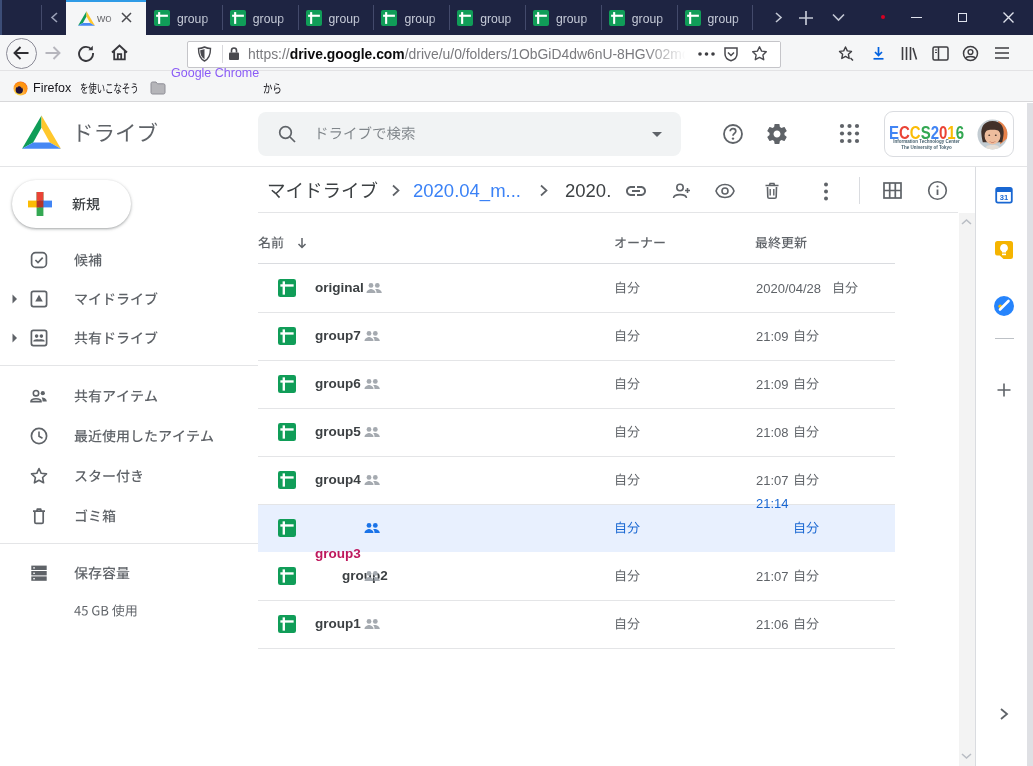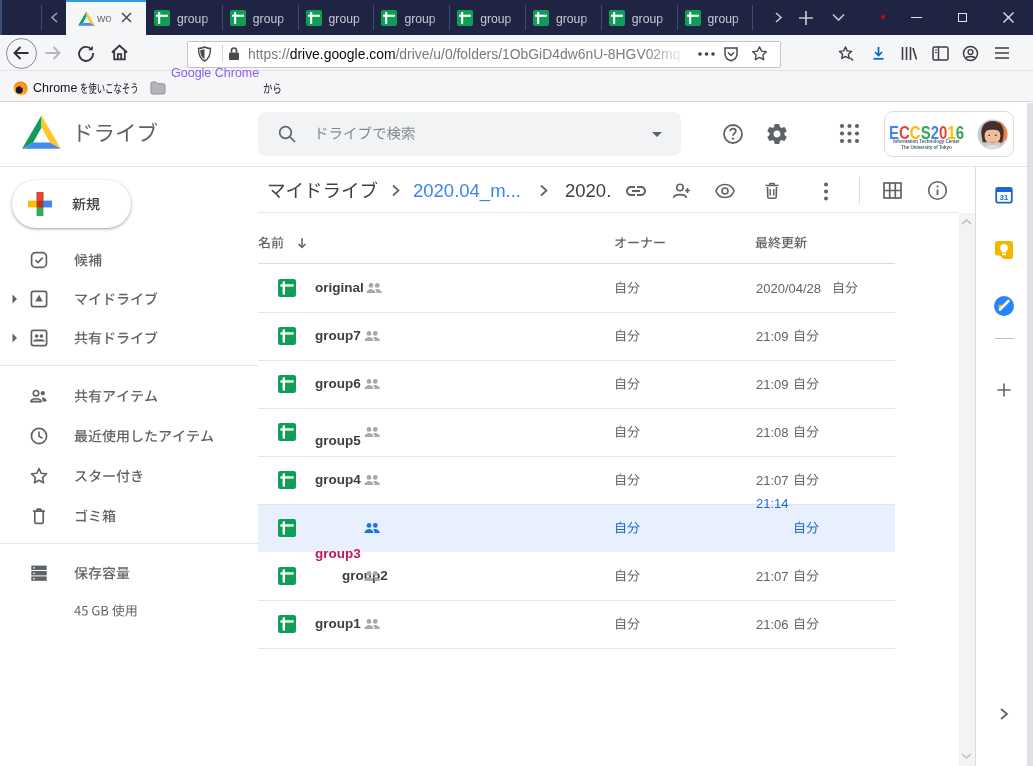--- a/index.html
+++ b/index.html
@@ -119,21 +119,21 @@
 <div style="position:absolute;left:187.0px;top:40.5px;width:594.0px;height:27.0px;background:#fff;border:1px solid #c5c5c9;border-radius:2px"></div>
 <svg style="position:absolute;left:197.0px;top:46.0px" width="15.0" height="16.0" viewBox="0 0 15 16" fill="none">
     <path d="M7.5 1 C5 2.2 3 2.5 1.5 2.5 C1.5 8 2.5 12.5 7.5 15 C12.5 12.5 13.5 8 13.5 2.5 C12 2.5 10 2.2 7.5 1 Z" stroke="#4a4a4f" stroke-width="1.4"></path>
     <path d="M7.5 3 C5.8 3.8 4.5 4.1 3.2 4.2 C3.3 8 4.2 11.2 7.5 13.2 Z" fill="#4a4a4f" stroke="none"></path>
   </svg>
 <div style="position:absolute;left:222.0px;top:45.0px;width:1.0px;height:18.0px;background:#d7d7db"></div>
 <svg style="position:absolute;left:227.0px;top:46.0px" width="14.0" height="15.0" viewBox="0 0 14 15" fill="none">
     <rect x="2" y="6.5" width="10" height="7.5" rx="1" fill="#4a4a4f"></rect>
     <path d="M4.5 6.5 V4.5 A2.5 2.5 0 0 1 9.5 4.5 V6.5" stroke="#4a4a4f" stroke-width="1.6"></path>
   </svg>
-<div style="position:absolute;left:248.0px;top:46.0px;font:400 13.9px 'Liberation Sans', sans-serif;color:#7a7a7e;white-space:pre;">https://<b style="color:#0c0c0d;font-weight:400">drive.<span>google.com</span></b>/drive/u/0/folders/1ObGiD4dw6nU-8HGV02mq</div>
+<div style="position:absolute;left:248.0px;top:46.0px;font:400 13.9px 'Liberation Sans', sans-serif;color:#7a7a7e;white-space:pre;">https://<b style="color:#0c0c0d;font-weight:700">drive.<span>google.com</span></b>/drive/u/0/folders/1ObGiD4dw6nU-8HGV02mq</div>
 <div style="position:absolute;left:688.0px;top:42.0px;width:92.0px;height:24.0px;background:#fff"></div>
 <div style="position:absolute;left:645.0px;top:42.0px;width:45.0px;height:24.0px;background:linear-gradient(90deg,rgba(255,255,255,0),#fff 90%)"></div>
 <svg style="position:absolute;left:697.0px;top:51.0px" width="20.0" height="6.0" viewBox="0 0 20 6" fill="none">
     <circle cx="3" cy="3" r="1.8" fill="#3e3e42"></circle>
     <circle cx="9.5" cy="3" r="1.8" fill="#3e3e42"></circle>
     <circle cx="16" cy="3" r="1.8" fill="#3e3e42"></circle>
   </svg>
 <svg style="position:absolute;left:723.0px;top:46.0px" width="16.0" height="16.0" viewBox="0 0 16 16" fill="none">
     <path d="M2 2 H14 V8 C14 11.5 11 13.8 8 14.8 C5 13.8 2 11.5 2 8 Z" stroke="#4a4a4f" stroke-width="1.5"></path>
     <path d="M5 6.5 L8 9.5 L11 6.5" stroke="#4a4a4f" stroke-width="1.5"></path>
@@ -172,21 +172,21 @@
       <radialGradient id="ffg" cx="0.3" cy="0.85" r="1.1">
         <stop offset="0" stop-color="#ffe847"></stop>
         <stop offset="0.45" stop-color="#ffa436"></stop>
         <stop offset="1" stop-color="#e2321b"></stop>
       </radialGradient>
     </defs>
     <circle cx="8" cy="8" r="7.5" fill="url(#ffg)"></circle>
     <circle cx="6.7" cy="9.6" r="3.9" fill="#20123a"></circle>
     <path d="M2 5 C4 0.8 9 0.2 12 2.5 C14.5 4.4 15.5 7 15 10 C14.6 12 13.5 13.5 12 14.5 C14 12 14 9 12.5 7.5 C13 9 12.5 10.2 12 10.8 C12.3 8.3 11 6.2 9.5 5.5 C10.2 6.8 10 8 9.8 8.5 C9 6.5 7 5.8 7.2 3.8 C5.8 4.2 5 5.5 5 7 C4 6.5 3.8 5.8 3.9 4.8 C3 5.6 2.3 6.8 2.2 8 C1.8 7 1.8 6 2 5Z" fill="#ff980e" opacity="0.95"></path>
   </svg>
-<div style="position:absolute;left:33.0px;top:81.0px;font:400 12.5px 'Liberation Sans', sans-serif;color:#15141a;white-space:pre;">Chrome </div>
+<div style="position:absolute;left:33.0px;top:81.0px;font:400 12.5px 'Liberation Sans', sans-serif;color:#15141a;white-space:pre;">Firefox </div>
 <svg style="position:absolute;left:80.0px;top:81.5px;overflow:visible" width="58.6" height="14.5" viewBox="0 -880 7000 1160" preserveAspectRatio="none">
     <path fill="#15141a" d="M460 -791Q454 -761 444 -721Q435 -680 414 -629Q396 -584 369 -536Q343 -488 313 -449Q332 -461 356 -469Q380 -478 405 -482Q431 -486 452 -486Q510 -486 550 -454Q590 -421 590 -359Q590 -340 590 -311Q590 -281 591 -249Q591 -216 592 -185Q593 -154 593 -131H516Q517 -151 518 -178Q519 -205 519 -235Q520 -265 520 -292Q519 -319 519 -338Q519 -382 492 -403Q466 -423 426 -423Q379 -423 333 -402Q288 -382 254 -350Q232 -329 210 -303Q189 -276 163 -246L95 -296Q167 -366 215 -427Q263 -488 293 -540Q323 -593 340 -635Q356 -677 366 -719Q376 -762 378 -798ZM118 -683Q158 -678 205 -675Q252 -672 287 -672Q354 -672 431 -675Q508 -679 587 -686Q665 -693 736 -706L735 -632Q683 -623 624 -618Q565 -612 504 -608Q443 -605 387 -603Q330 -602 282 -602Q261 -602 233 -602Q206 -603 176 -604Q146 -606 118 -608ZM882 -441Q869 -438 854 -432Q838 -427 823 -421Q807 -415 793 -409Q741 -389 672 -360Q603 -331 531 -293Q481 -268 443 -240Q405 -213 383 -184Q361 -154 361 -119Q361 -90 375 -72Q388 -54 413 -45Q438 -35 470 -32Q503 -29 542 -29Q600 -29 675 -35Q749 -42 815 -53L813 27Q775 32 728 36Q680 40 631 42Q583 45 539 45Q468 45 409 32Q351 19 316 -14Q281 -47 281 -108Q281 -153 302 -191Q323 -228 358 -259Q394 -290 437 -316Q480 -343 525 -365Q573 -391 615 -410Q658 -429 696 -445Q734 -461 767 -477Q789 -487 809 -496Q829 -505 849 -516Z M1321 -729H1962V-660H1321ZM1420 -499V-349H1857V-499ZM1350 -562H1929V-285H1350ZM1413 -265Q1460 -186 1541 -129Q1623 -72 1732 -36Q1842 0 1972 14Q1964 22 1955 34Q1946 46 1939 58Q1932 71 1927 82Q1794 62 1683 21Q1572 -21 1488 -87Q1404 -152 1350 -244ZM1599 -836H1672V-394Q1672 -336 1666 -279Q1660 -222 1641 -169Q1622 -116 1584 -69Q1546 -22 1485 17Q1423 56 1330 83Q1325 75 1317 63Q1309 52 1301 40Q1293 28 1284 21Q1374 -2 1432 -35Q1490 -68 1524 -109Q1557 -151 1573 -197Q1589 -244 1594 -294Q1599 -344 1599 -394ZM1278 -842 1348 -820Q1314 -736 1269 -654Q1223 -572 1171 -500Q1118 -428 1063 -372Q1059 -381 1052 -395Q1044 -409 1036 -423Q1028 -437 1021 -446Q1071 -494 1119 -558Q1167 -621 1208 -694Q1249 -766 1278 -842ZM1173 -581 1243 -652 1245 -651V84H1173Z M2223 -698Q2221 -686 2219 -668Q2218 -650 2216 -632Q2215 -614 2215 -601Q2214 -570 2215 -530Q2215 -491 2217 -448Q2218 -406 2222 -364Q2230 -281 2249 -218Q2268 -156 2295 -121Q2323 -86 2358 -86Q2377 -86 2395 -104Q2413 -121 2429 -150Q2446 -180 2459 -216Q2473 -253 2482 -290L2545 -219Q2515 -134 2484 -84Q2454 -35 2422 -13Q2391 9 2357 9Q2310 9 2266 -25Q2222 -60 2190 -137Q2158 -215 2144 -344Q2139 -388 2137 -439Q2134 -490 2134 -536Q2133 -582 2133 -611Q2133 -628 2132 -655Q2131 -682 2126 -700ZM2744 -670Q2771 -636 2795 -590Q2820 -545 2840 -494Q2861 -442 2877 -387Q2894 -332 2905 -278Q2915 -223 2920 -173L2840 -140Q2834 -208 2819 -279Q2804 -349 2782 -416Q2760 -482 2731 -541Q2702 -600 2666 -643Z M3235 -702Q3289 -695 3357 -692Q3424 -689 3499 -689Q3547 -689 3596 -691Q3644 -693 3688 -697Q3733 -700 3769 -703V-621Q3735 -619 3690 -616Q3645 -613 3595 -611Q3546 -609 3499 -609Q3424 -609 3359 -612Q3294 -616 3235 -620ZM3275 -299Q3265 -269 3260 -241Q3254 -213 3254 -185Q3254 -128 3313 -92Q3372 -56 3492 -56Q3561 -56 3625 -61Q3689 -66 3743 -75Q3796 -84 3834 -96L3835 -10Q3799 0 3747 8Q3694 16 3630 20Q3566 25 3494 25Q3393 25 3321 3Q3249 -19 3211 -62Q3173 -105 3173 -168Q3173 -207 3180 -242Q3187 -277 3194 -307Z M4097 -631Q4125 -627 4156 -626Q4187 -624 4219 -624Q4274 -624 4332 -629Q4391 -634 4451 -646Q4511 -657 4569 -676L4571 -601Q4522 -588 4464 -577Q4405 -566 4343 -560Q4280 -553 4219 -553Q4192 -553 4161 -554Q4131 -554 4102 -556ZM4451 -794Q4445 -770 4436 -733Q4427 -696 4416 -655Q4406 -615 4394 -579Q4370 -507 4333 -427Q4296 -348 4254 -273Q4212 -198 4171 -142L4094 -182Q4127 -221 4160 -271Q4194 -321 4223 -376Q4253 -431 4277 -484Q4301 -537 4317 -581Q4333 -629 4347 -689Q4361 -750 4363 -802ZM4687 -485Q4686 -454 4685 -429Q4685 -405 4686 -377Q4687 -353 4688 -315Q4690 -278 4692 -237Q4694 -195 4695 -157Q4697 -119 4697 -94Q4697 -54 4679 -21Q4661 12 4623 31Q4584 51 4522 51Q4467 51 4422 35Q4377 20 4350 -12Q4322 -44 4322 -93Q4322 -140 4349 -173Q4375 -207 4420 -225Q4466 -243 4522 -243Q4606 -243 4677 -220Q4747 -196 4803 -160Q4860 -124 4901 -89L4858 -21Q4829 -47 4794 -75Q4758 -103 4715 -126Q4672 -150 4623 -165Q4574 -180 4519 -180Q4464 -180 4430 -157Q4396 -134 4396 -100Q4396 -65 4425 -43Q4454 -21 4512 -21Q4554 -21 4578 -34Q4602 -48 4613 -70Q4623 -93 4623 -120Q4623 -148 4621 -193Q4620 -238 4617 -289Q4615 -341 4613 -393Q4610 -444 4609 -485ZM4887 -458Q4860 -482 4819 -508Q4778 -534 4735 -557Q4691 -581 4658 -596L4699 -657Q4726 -645 4759 -628Q4792 -611 4825 -592Q4858 -573 4886 -556Q4915 -538 4932 -524Z M5262 -747Q5280 -745 5299 -744Q5318 -743 5341 -743Q5355 -743 5384 -744Q5414 -745 5452 -747Q5489 -748 5528 -750Q5567 -752 5600 -755Q5632 -757 5649 -759Q5667 -761 5681 -763Q5694 -766 5703 -768L5754 -711Q5744 -705 5727 -694Q5711 -683 5700 -674Q5678 -655 5648 -631Q5619 -606 5586 -579Q5553 -551 5520 -524Q5486 -496 5456 -472Q5426 -447 5401 -428Q5477 -436 5560 -443Q5643 -449 5724 -453Q5805 -457 5877 -457L5877 -383Q5804 -387 5736 -386Q5668 -385 5623 -379Q5587 -373 5553 -356Q5518 -339 5491 -313Q5463 -288 5447 -256Q5431 -224 5431 -188Q5431 -138 5455 -108Q5479 -78 5519 -63Q5558 -48 5603 -41Q5648 -35 5684 -36Q5720 -36 5747 -38L5730 43Q5547 51 5450 -5Q5353 -61 5353 -176Q5353 -219 5371 -256Q5390 -294 5417 -322Q5444 -350 5469 -365Q5390 -359 5294 -347Q5199 -336 5109 -321L5102 -396Q5142 -401 5189 -406Q5237 -412 5275 -416Q5315 -444 5363 -482Q5410 -519 5457 -558Q5503 -598 5542 -631Q5581 -665 5605 -686Q5592 -685 5565 -684Q5539 -682 5506 -681Q5473 -679 5441 -677Q5408 -676 5382 -674Q5356 -673 5342 -672Q5323 -671 5303 -669Q5282 -666 5266 -665Z M6720 -333Q6720 -375 6699 -407Q6677 -440 6639 -458Q6600 -477 6549 -477Q6491 -477 6440 -468Q6389 -459 6347 -447Q6306 -435 6276 -427Q6253 -420 6231 -412Q6210 -404 6192 -396L6166 -489Q6187 -491 6212 -495Q6236 -499 6258 -504Q6294 -512 6341 -523Q6389 -534 6444 -543Q6500 -552 6557 -552Q6628 -552 6684 -526Q6740 -500 6773 -451Q6805 -401 6805 -330Q6805 -248 6771 -185Q6737 -121 6675 -74Q6614 -28 6531 3Q6448 34 6351 48L6306 -28Q6396 -39 6472 -63Q6548 -88 6604 -125Q6659 -162 6690 -214Q6720 -266 6720 -333ZM6300 -783Q6341 -774 6399 -766Q6456 -758 6517 -751Q6579 -745 6633 -741Q6688 -737 6725 -737L6713 -660Q6671 -663 6616 -667Q6560 -672 6501 -679Q6441 -685 6385 -693Q6330 -700 6287 -707Z"></path>
   </svg>
 <svg style="position:absolute;left:150.0px;top:81.0px" width="16.0" height="14.0" viewBox="0 0 16 14" fill="none">
     <path d="M1 2.5 C1 1.7 1.6 1 2.4 1 H6 L7.5 2.8 H13.6 C14.4 2.8 15 3.4 15 4.2 V11.6 C15 12.4 14.4 13 13.6 13 H2.4 C1.6 13 1 12.4 1 11.6 Z" fill="#b5b5b9" stroke="#8e8e96" stroke-width="1"></path>
   </svg>
 <div style="position:absolute;left:171.0px;top:66px;font:400 12.5px 'Liberation Sans', sans-serif;color:#8b5cf6;white-space:pre;">Google Chrome </div>
 <svg style="position:absolute;left:263.0px;top:81.5px;overflow:visible" width="18.8" height="14.5" viewBox="0 -880 2000 1160" preserveAspectRatio="none">
     <path fill="#15141a" d="M438 -780Q435 -767 432 -751Q429 -736 426 -721Q423 -703 417 -672Q412 -641 406 -607Q400 -572 392 -541Q382 -498 367 -445Q352 -391 333 -331Q314 -271 290 -208Q266 -146 237 -85Q208 -23 174 31L92 -1Q127 -47 156 -104Q186 -161 211 -222Q236 -284 256 -344Q277 -404 291 -455Q305 -506 313 -543Q327 -603 336 -668Q345 -732 345 -790ZM782 -674Q806 -643 832 -597Q859 -551 884 -499Q910 -447 931 -399Q952 -351 965 -316L887 -279Q876 -317 857 -367Q838 -416 813 -468Q789 -519 762 -565Q736 -610 709 -641ZM78 -561Q101 -559 122 -560Q143 -560 167 -561Q190 -562 225 -564Q260 -567 301 -570Q343 -573 383 -577Q424 -580 458 -583Q493 -585 513 -585Q558 -585 594 -571Q631 -557 653 -520Q675 -483 675 -416Q675 -357 669 -288Q664 -220 651 -158Q638 -96 617 -55Q594 -4 557 12Q520 29 471 29Q443 29 410 24Q377 20 353 14L340 -69Q362 -63 385 -58Q407 -53 428 -51Q449 -49 463 -49Q490 -49 513 -58Q535 -68 550 -100Q566 -134 577 -185Q587 -237 592 -295Q598 -353 598 -406Q598 -453 585 -475Q572 -498 548 -506Q524 -515 492 -515Q466 -515 423 -511Q380 -508 331 -503Q283 -498 241 -493Q199 -489 176 -486Q159 -484 132 -481Q106 -477 86 -474Z M1335 -784Q1367 -774 1419 -762Q1470 -750 1528 -738Q1585 -727 1637 -718Q1689 -710 1722 -707L1703 -630Q1675 -634 1634 -641Q1594 -648 1548 -657Q1502 -666 1457 -675Q1412 -685 1375 -693Q1338 -702 1315 -708ZM1313 -602Q1308 -576 1302 -539Q1297 -501 1291 -460Q1285 -419 1280 -382Q1275 -345 1271 -321Q1344 -384 1425 -414Q1507 -443 1597 -443Q1674 -443 1731 -415Q1788 -388 1820 -340Q1852 -293 1852 -234Q1852 -167 1822 -112Q1791 -58 1727 -21Q1662 16 1562 31Q1462 47 1322 35L1298 -47Q1457 -28 1561 -48Q1665 -69 1717 -118Q1768 -168 1768 -236Q1768 -276 1745 -307Q1722 -338 1682 -355Q1643 -373 1592 -373Q1494 -373 1414 -338Q1335 -302 1282 -239Q1271 -226 1264 -214Q1257 -201 1252 -189L1178 -207Q1184 -235 1190 -274Q1196 -314 1202 -359Q1208 -405 1214 -451Q1219 -497 1223 -540Q1227 -582 1229 -613Z"></path>
   </svg>
@@ -455,21 +455,21 @@
 <div style="position:absolute;left:756.0px;top:376.5px;font:400 13.0px 'Liberation Sans', sans-serif;color:#5f6368;white-space:pre;">21:09</div>
 <svg style="position:absolute;left:793.0px;top:377.1px;overflow:visible" width="26.0" height="15.1" viewBox="0 -880 2000 1160" preserveAspectRatio="none">
     <path fill="#5f6368" d="M214 -482H795V-411H214ZM214 -264H795V-194H214ZM214 -46H795V25H214ZM163 -703H853V76H774V-631H239V81H163ZM455 -842 542 -830Q526 -785 508 -740Q489 -695 472 -662L405 -675Q415 -699 424 -728Q434 -758 442 -788Q451 -817 455 -842Z M1187 -462H1760V-389H1187ZM1734 -462H1812Q1812 -462 1812 -455Q1812 -448 1812 -439Q1812 -431 1811 -426Q1805 -309 1800 -227Q1794 -146 1787 -92Q1779 -38 1770 -7Q1761 24 1747 38Q1732 57 1714 64Q1696 72 1670 74Q1645 76 1601 76Q1558 75 1511 72Q1510 55 1503 34Q1497 13 1486 -3Q1535 1 1577 2Q1619 4 1637 4Q1652 4 1662 1Q1672 -2 1679 -9Q1694 -23 1703 -69Q1713 -116 1720 -207Q1728 -299 1734 -447ZM1324 -820 1404 -797Q1367 -713 1318 -636Q1268 -559 1209 -495Q1151 -431 1088 -383Q1081 -391 1069 -402Q1057 -413 1045 -424Q1032 -435 1023 -442Q1087 -484 1144 -543Q1201 -602 1247 -672Q1293 -743 1324 -820ZM1673 -822Q1697 -772 1732 -719Q1767 -667 1808 -618Q1849 -570 1892 -528Q1936 -487 1977 -458Q1967 -450 1955 -439Q1942 -427 1932 -415Q1921 -403 1914 -392Q1872 -426 1829 -471Q1786 -517 1744 -570Q1703 -623 1666 -680Q1630 -737 1601 -793ZM1398 -441H1479Q1471 -359 1453 -281Q1435 -203 1398 -134Q1361 -65 1295 -9Q1230 47 1125 85Q1120 75 1112 62Q1104 50 1094 39Q1085 27 1076 19Q1174 -13 1235 -63Q1295 -112 1328 -173Q1361 -234 1376 -302Q1391 -370 1398 -441Z"></path>
   </svg>
 <div style="position:absolute;left:258.0px;top:407.5px;width:637.0px;height:1.0px;background:#e4e5e7"></div>
 <svg style="position:absolute;left:278px;top:423px" width="18" height="18" viewBox="0 0 16 16">
     <rect width="16" height="16" rx="2" fill="#109d58"></rect>
     <rect x="4.1" y="2.1" width="2.1" height="11.8" fill="#fff"></rect>
     <rect x="2.1" y="4.7" width="11.8" height="2.1" fill="#fff"></rect>
   </svg>
-<div style="position:absolute;left:315.0px;top:424.3px;font:700 13.5px 'Liberation Sans', sans-serif;color:#3c4043;white-space:pre;margin-top:9px;">group5</div>
+<div style="position:absolute;left:315.0px;top:424.3px;font:700 13.5px 'Liberation Sans', sans-serif;color:#3c4043;white-space:pre;">group5</div>
 <svg style="position:absolute;left:364.0px;top:426.0px" width="17.0" height="12.0" viewBox="0 0 17 12" fill="none">
     <circle cx="5" cy="3.4" r="2.4" fill="#a5aab0"></circle>
     <circle cx="11.3" cy="3.4" r="2.4" fill="#a5aab0"></circle>
     <path d="M0.5 11 C0.5 8 4 7 5 7 C6 7 9.5 8 9.5 11 Z" fill="#a5aab0"></path>
     <path d="M10.5 11 C10.5 8.6 9.6 7.6 9 7.1 C10 6.9 11 6.9 11.3 6.9 C12.3 6.9 15.8 8 15.8 11 Z" fill="#a5aab0"></path>
   </svg>
 <svg style="position:absolute;left:614.0px;top:425.1px;overflow:visible" width="26.0" height="15.1" viewBox="0 -880 2000 1160" preserveAspectRatio="none">
     <path fill="#5f6368" d="M214 -482H795V-411H214ZM214 -264H795V-194H214ZM214 -46H795V25H214ZM163 -703H853V76H774V-631H239V81H163ZM455 -842 542 -830Q526 -785 508 -740Q489 -695 472 -662L405 -675Q415 -699 424 -728Q434 -758 442 -788Q451 -817 455 -842Z M1187 -462H1760V-389H1187ZM1734 -462H1812Q1812 -462 1812 -455Q1812 -448 1812 -439Q1812 -431 1811 -426Q1805 -309 1800 -227Q1794 -146 1787 -92Q1779 -38 1770 -7Q1761 24 1747 38Q1732 57 1714 64Q1696 72 1670 74Q1645 76 1601 76Q1558 75 1511 72Q1510 55 1503 34Q1497 13 1486 -3Q1535 1 1577 2Q1619 4 1637 4Q1652 4 1662 1Q1672 -2 1679 -9Q1694 -23 1703 -69Q1713 -116 1720 -207Q1728 -299 1734 -447ZM1324 -820 1404 -797Q1367 -713 1318 -636Q1268 -559 1209 -495Q1151 -431 1088 -383Q1081 -391 1069 -402Q1057 -413 1045 -424Q1032 -435 1023 -442Q1087 -484 1144 -543Q1201 -602 1247 -672Q1293 -743 1324 -820ZM1673 -822Q1697 -772 1732 -719Q1767 -667 1808 -618Q1849 -570 1892 -528Q1936 -487 1977 -458Q1967 -450 1955 -439Q1942 -427 1932 -415Q1921 -403 1914 -392Q1872 -426 1829 -471Q1786 -517 1744 -570Q1703 -623 1666 -680Q1630 -737 1601 -793ZM1398 -441H1479Q1471 -359 1453 -281Q1435 -203 1398 -134Q1361 -65 1295 -9Q1230 47 1125 85Q1120 75 1112 62Q1104 50 1094 39Q1085 27 1076 19Q1174 -13 1235 -63Q1295 -112 1328 -173Q1361 -234 1376 -302Q1391 -370 1398 -441Z"></path>
   </svg>
 <div style="position:absolute;left:756.0px;top:424.5px;font:400 13.0px 'Liberation Sans', sans-serif;color:#5f6368;white-space:pre;">21:08</div>

